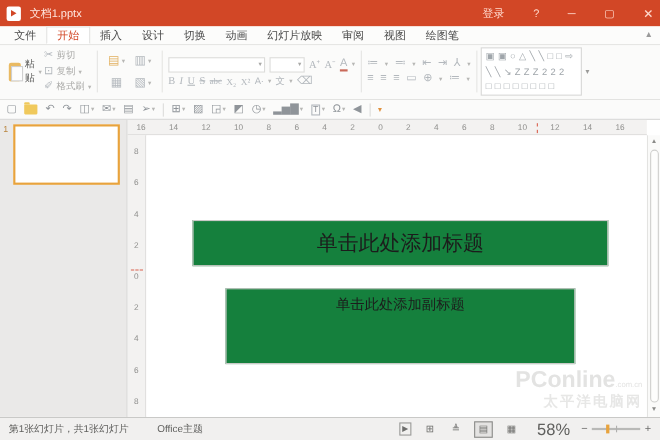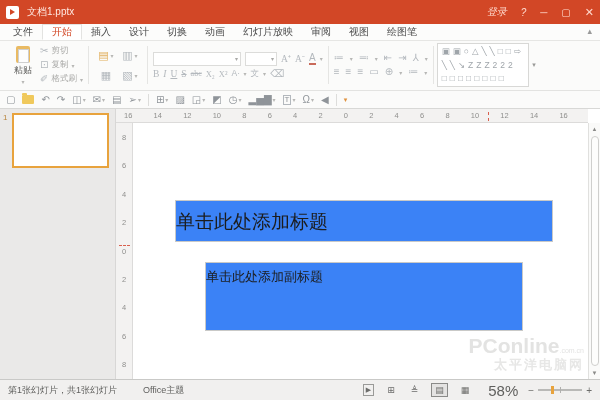--- a/index.html
+++ b/index.html
@@ -4,40 +4,40 @@
 <style>
   * { margin:0; padding:0; box-sizing:border-box; }
   html,body { width:600px; height:400px; font-family:"Liberation Sans","DejaVu Sans",sans-serif; background:#fff; overflow:hidden; }
   .app { position:relative; width:600px; height:400px; background:#fff; }
 
   
   .titlebar { height:24px; background:#d24726; display:flex; align-items:center; color:#fff; padding:0 6px; }
   .app-icon { width:13px; height:13px; background:#fff; border-radius:2px; margin-right:8px; position:relative; }
   .app-icon:after { content:""; position:absolute; left:4px; top:3px; width:0; height:0; border-left:5px solid #d24726; border-top:3.5px solid transparent; border-bottom:3.5px solid transparent; }
   .tb-title { font-size:10px; color:#ffe9e2; }
-  .tb-right { margin-left:auto; display:flex; align-items:center; gap:14px; font-size:10px;font-style:italic; }
+  .tb-right { margin-left:auto; display:flex; align-items:center; gap:26px; font-size:10px; }
   .tb-btn { cursor:default; color:#ffd9cd; }
   .tb-btn.close { font-size:11px; }
 
   
   .tabbar { height:17px; background:#fcfcfb; display:flex; align-items:stretch; border-bottom:1px solid #e6e6e4; padding-left:4px; position:relative; }
   .tab { font-size:10px; color:#4a4a4a; padding:0 9px; display:flex; align-items:center; }
   .tab.active { color:#d24726; background:#fff; border:1px solid #e3e3e1; border-bottom:1px solid #fff; }
   .tab-collapse { position:absolute; right:8px; top:2px; font-size:9px; color:#9a9a9a; }
 
   
   .ribbon { height:50px; background:#fbfbfa; display:flex; align-items:stretch; padding:3px 2px 4px 4px; border-bottom:1px solid #e3e3e1; }
   .rgroup { display:flex; padding:0 4px; }
   .rdiv { width:1px; background:#e5e5e3; margin:2px 1px; }
   .ic { color:#b3b8bd; font-size:10px; line-height:1; display:inline-block; }
   .rlabel { font-size:8.5px; color:#a9a9a7; }
   .dd { font-size:6px; color:#b7b7b5; }
 
   
-  .paste-btn { display:flex; flex-direction:column; align-items:center; justify-content:center; width:30px; gap:1px;text-align:center; }
+  .paste-btn { display:flex; flex-direction:row; align-items:center; justify-content:center; width:30px; gap:1px;text-align:center; }
   .clip-icon { width:14px; height:17px; background:#e9ba63; border-radius:2px; position:relative; }
   .clip-icon:after { content:""; position:absolute; left:2px; top:3px; width:9px; height:12px; background:#fdfdfd; border:1px solid #cfcfcf; }
   .paste-label { font-size:9px; color:#5a5a58; }
   .clip-col { display:flex; flex-direction:column; justify-content:center; gap:2px; margin-left:2px; }
   .clip-item { display:flex; align-items:center; gap:3px; }
 
   
   .slides-grid { display:grid; grid-template-columns:24px 24px; grid-template-rows:20px 20px; align-content:center; }
   .sg-btn { display:flex; align-items:center; justify-content:center; gap:2px; }
   .sg-btn .ic { font-size:11px; }
@@ -82,21 +82,21 @@
   .rightside { flex:1; display:flex; flex-direction:column; }
   .hruler { height:14px; background:#f3f2f1; border-bottom:1px solid #dcdbda; display:flex; justify-content:space-between; align-items:center; padding:0 20px 0 8px; position:relative; margin-right:12px; }
   .hruler span { font-size:7.5px; color:#8f8f8d; }
   .hr-mark { position:absolute; left:372px; top:3px; height:9px; width:0; border-left:1px dashed #d9604e; }
   .midrow { flex:1; display:flex; }
   .vruler { width:17px; background:#f3f2f1; border-right:1px solid #dcdbda; display:flex; flex-direction:column; justify-content:space-between; align-items:center; padding:10px 0; position:relative; }
   .vruler span { font-size:7.5px; color:#8f8f8d; }
   .vr-mark { position:absolute; top:122px; left:3px; width:11px; height:0; border-top:1px dashed #d9604e; }
 
   .canvas { flex:1; background:#fff; position:relative; }
-  .ph { position:absolute; border:1px solid #c9c9c7; background:#3b82f6; font-family:"Liberation Serif","DejaVu Serif",serif; color:#1c1c1c; }
+  .ph { position:absolute; border:1px solid #c9c9c7; background:#15803d; font-family:"Liberation Serif","DejaVu Serif",serif; color:#1c1c1c; text-align:center; }
   .ph-title { left:42px; top:77px; width:378px; height:42px; font-size:19px; line-height:41px; }
   .ph-subtitle { left:72px; top:139px; width:318px; height:69px; font-size:13px; padding-top:5px; }
   .watermark { position:absolute; right:4px; bottom:8px; text-align:right; color:#e3e3e2; line-height:1; }
   .wm-main { font-size:21px; font-weight:bold; letter-spacing:0; }
   .wm-suffix { font-size:7px; font-style:normal; }
   .wm-sub { font-size:13px; font-weight:bold; letter-spacing:2px; margin-top:2px; color:#e7e7e6; }
 
   .vscroll { width:12px; background:#fafaf9; border-left:1px solid #e0e0de; display:flex; flex-direction:column; align-items:center; }
   .vs-arrow { font-size:6px; color:#8a8a88; height:12px; display:flex; align-items:center; }
   .vs-thumb { flex:1; width:8px; margin:1px 0; background:#fdfdfc; border:1px solid #cfcfcd; border-radius:4px; }

